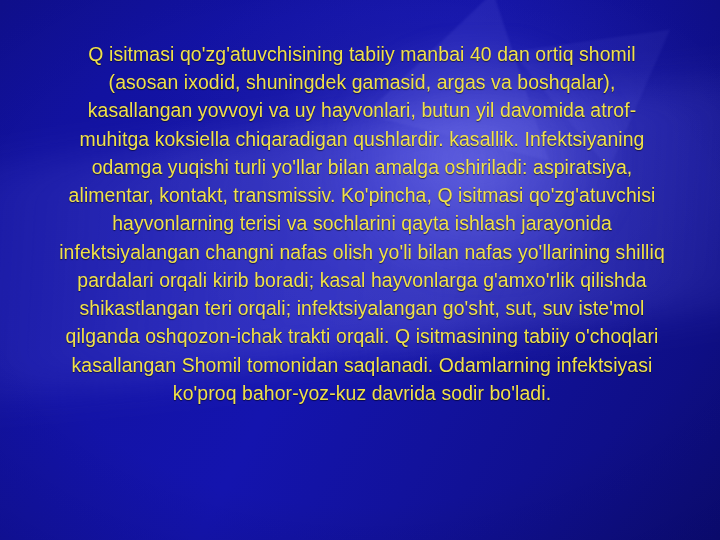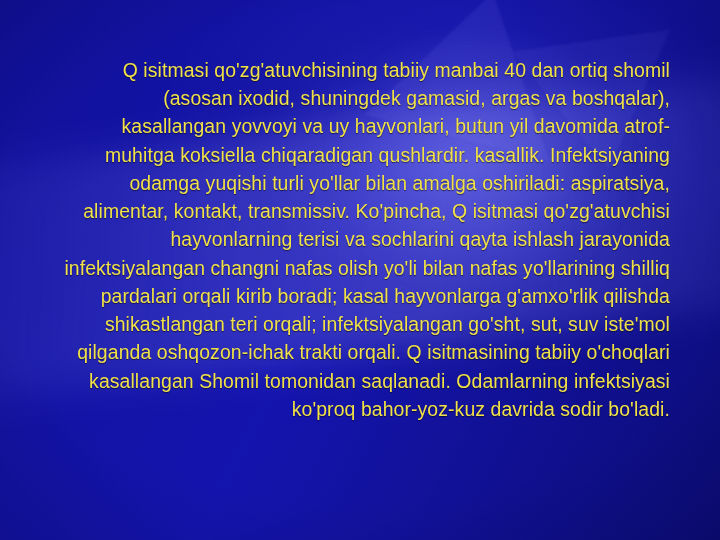--- a/index.html
+++ b/index.html
@@ -68,26 +68,26 @@
   .vignette {
     position: absolute;
     inset: 0;
     background: radial-gradient(ellipse 105% 95% at 50% 48%, rgba(0,0,0,0) 48%, rgba(0,0,40,0.35) 100%);
     pointer-events: none;
   }
 
   .body-text {
     position: absolute;
     left: 54px;
-    top: 56px;
+    top: 40px;
     width: 616px;
     font-size: 19.4px;
     line-height: 1.455;
     color: #f0e14a;
-    text-align: right;
+    text-align: center;
     letter-spacing: 0.1px;
     text-shadow: 0 1px 1px rgba(0,0,0,0.55);
     white-space: pre-wrap;
   }
 </style>
 </head>
 <body>
 
 <div class="slide">
   <div class="band"></div>

